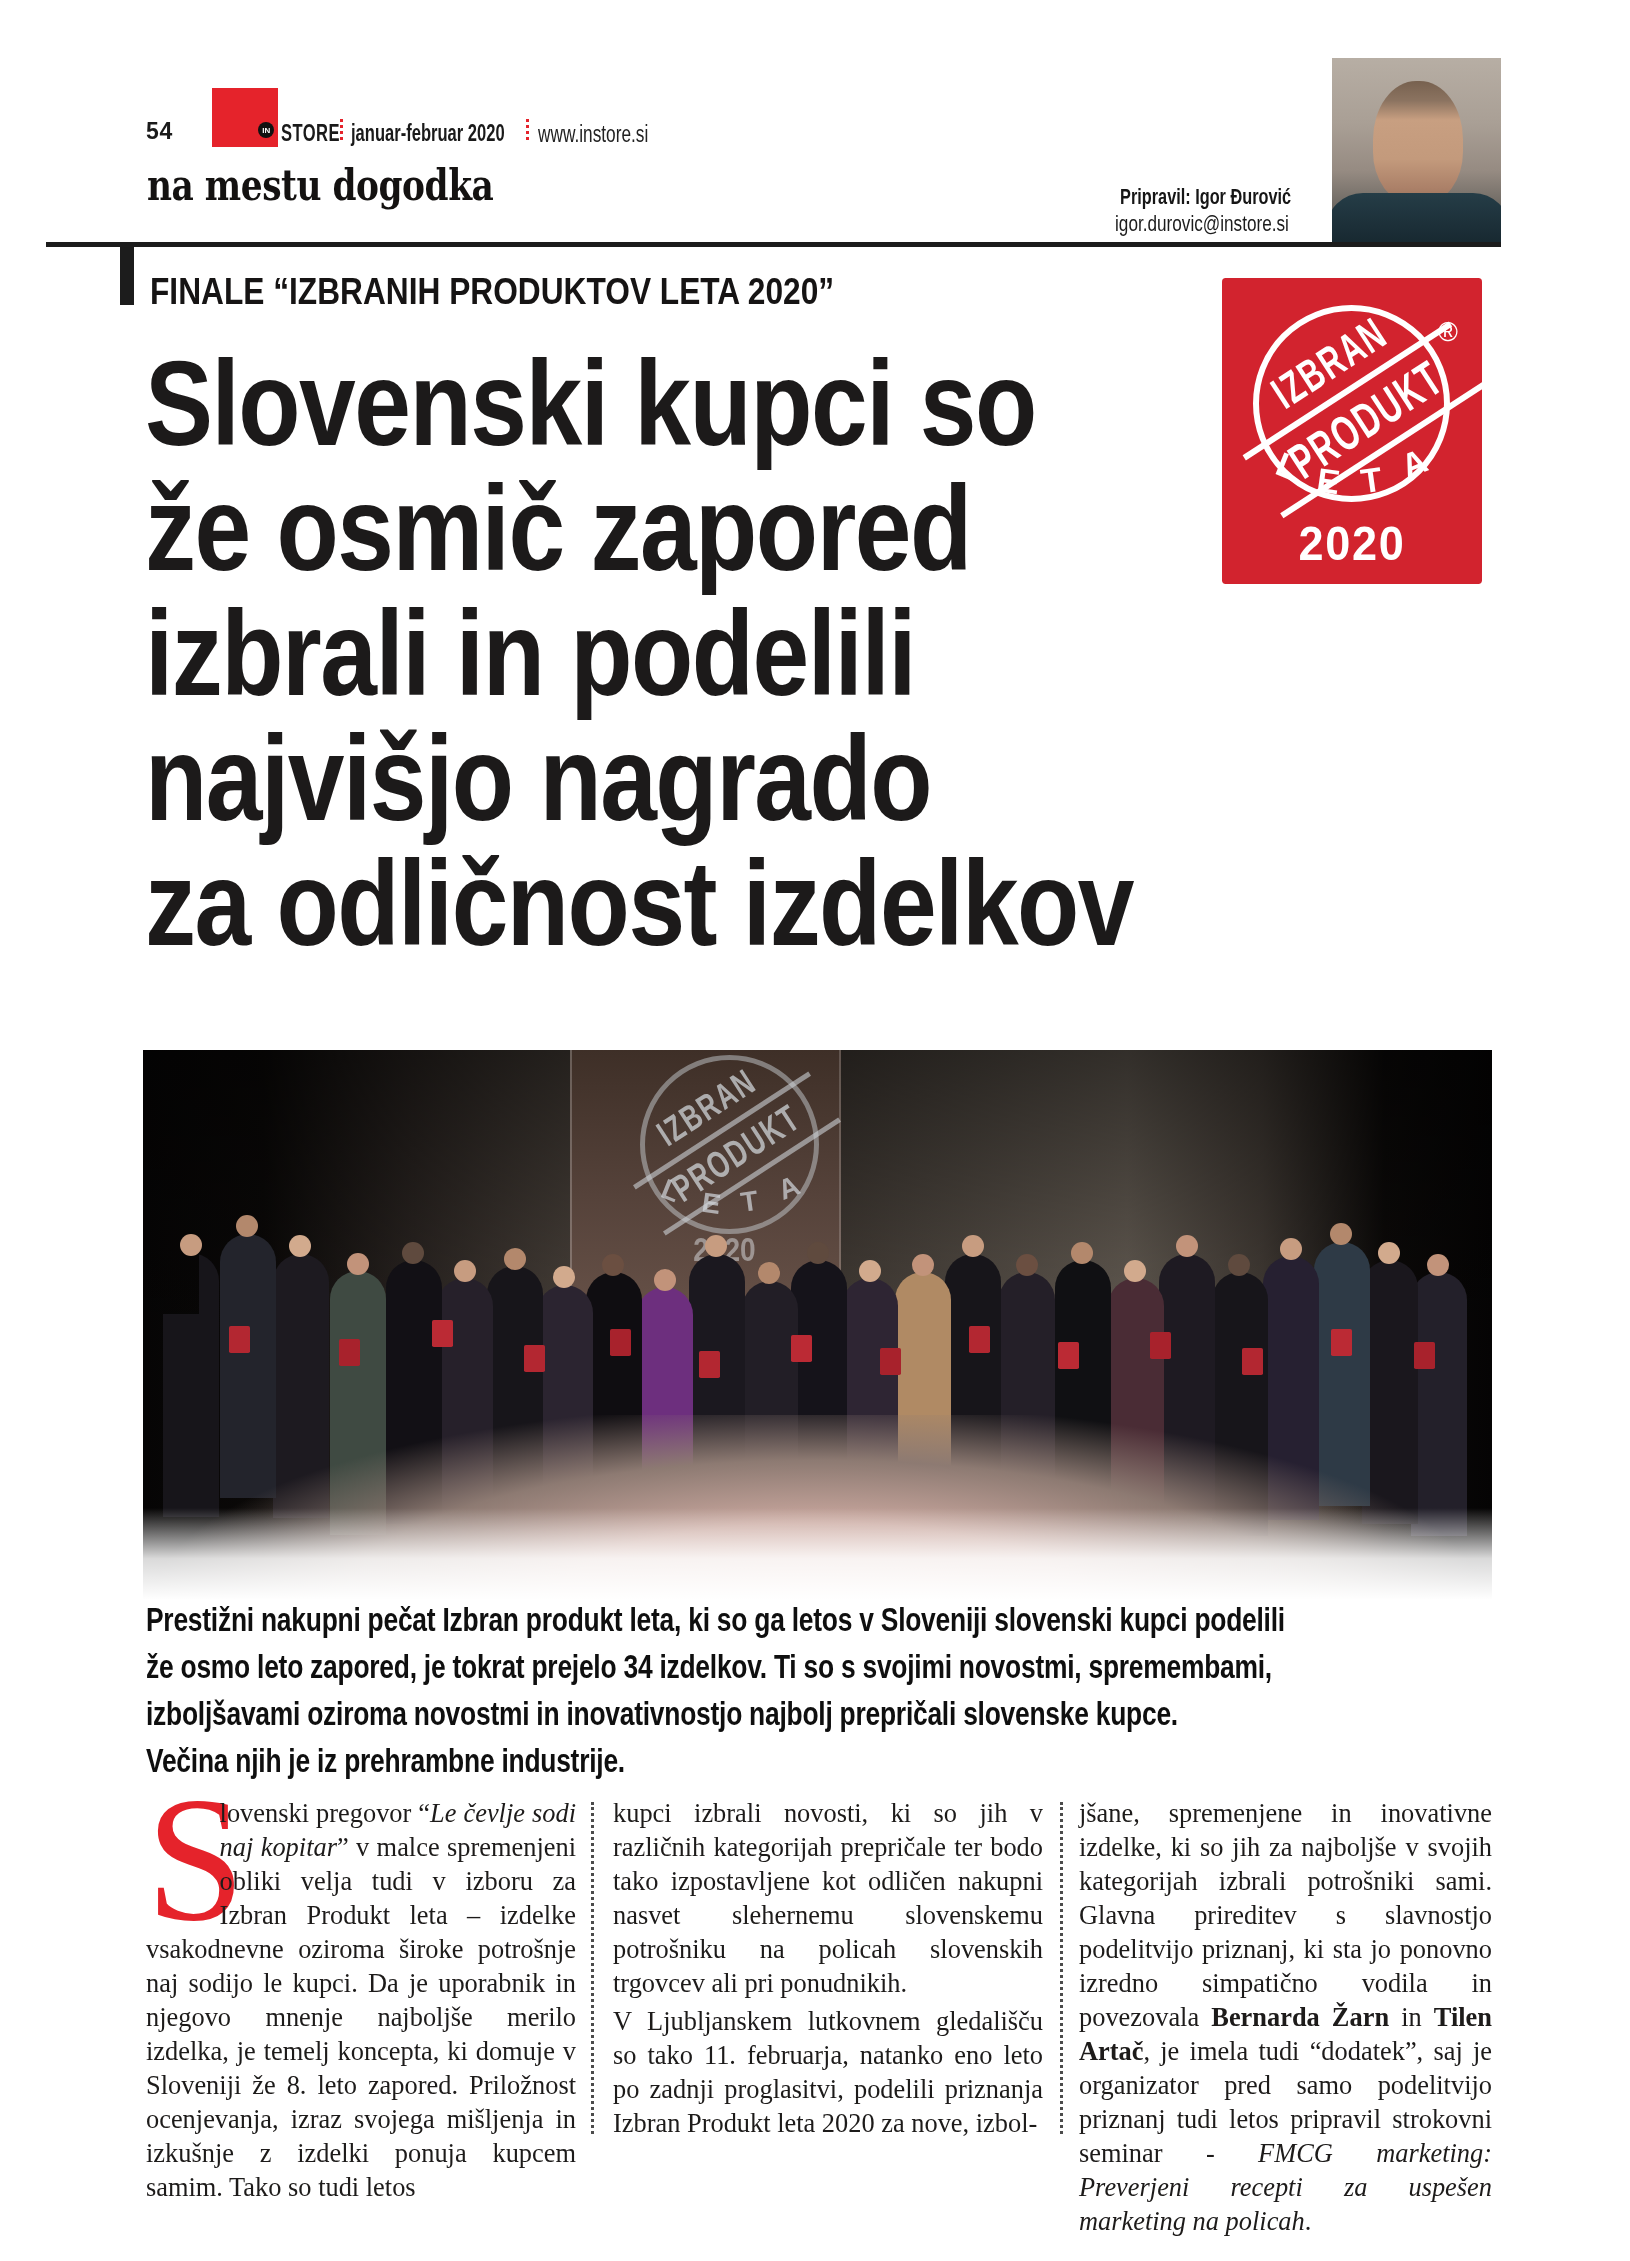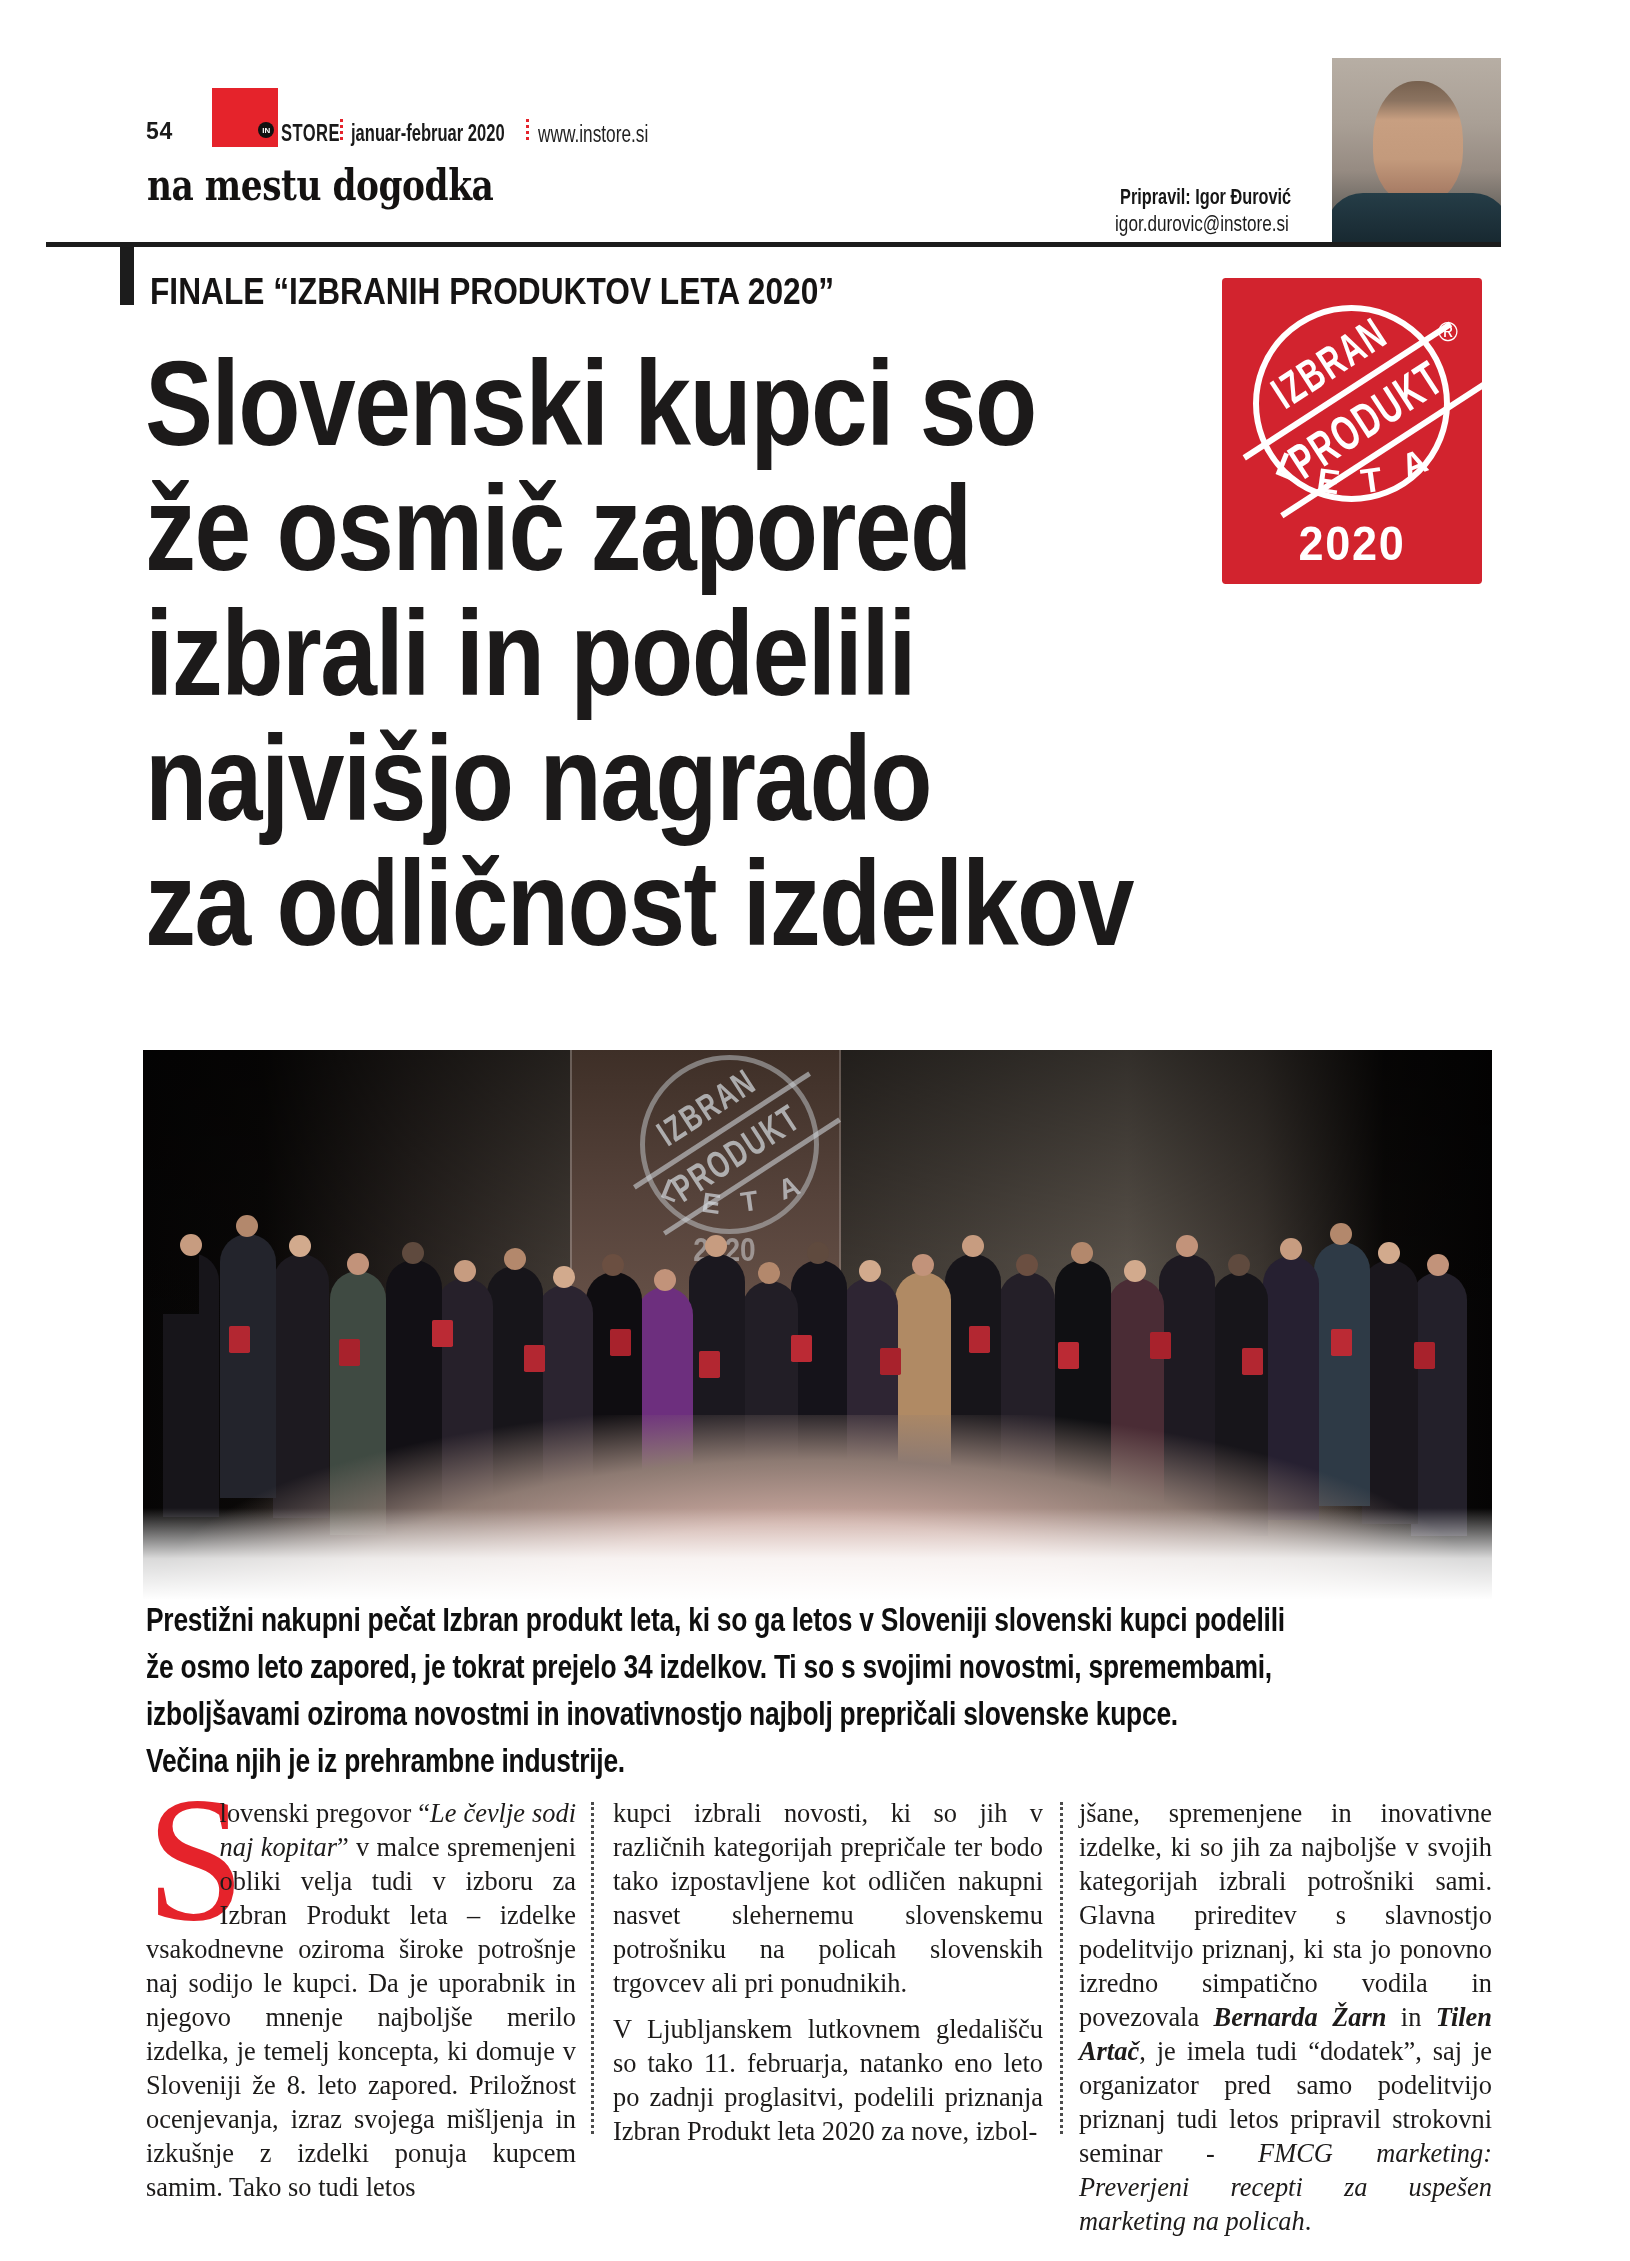--- a/index.html
+++ b/index.html
@@ -102,25 +102,25 @@
   
   .lead{position:absolute;left:146px;top:1596px;transform:scaleX(.8);transform-origin:left top;}
   .lead div{font-size:33px;line-height:47px;font-weight:bold;color:#0f0f0f;letter-spacing:-0.3px;white-space:nowrap;}
 
   
   .bodytext{font-family:"Liberation Serif",serif;font-size:26.4px;line-height:34px;color:#1d1b1a;text-align:justify;}
   .col1{position:absolute;left:146px;top:1796px;width:430px;}
   .col2{position:absolute;left:613px;top:1796px;width:430px;}
   .col3{position:absolute;left:1079px;top:1796px;width:413px;}
   .col2 p, .col3 p, .col1 p{margin:0;}
-  .col2 .p2{margin-top:12px;}
+  .col2 .p2{margin-top:4px;}
   .dropcap{float:left;color:#e5232b;font-family:"Liberation Serif",serif;font-size:178px;line-height:117px;
      width:65px;margin:4.9px 8.6px 0 0;}
   .seg-italic{font-style:italic;}
-  .seg-bold{font-weight:bold;font-style:italic;}
+  .seg-bold{font-weight:bold;}
   .divider{position:absolute;top:1802px;width:0;height:332px;border-left:3.1px dotted #4c4c4c;}
   .div1{left:591px;} .div2{left:1060px;}
 </style>
 </head>
 <body>
 
 <div id="page">
 
   <div class="pagenum">54</div>
   <div class="logo-box">

